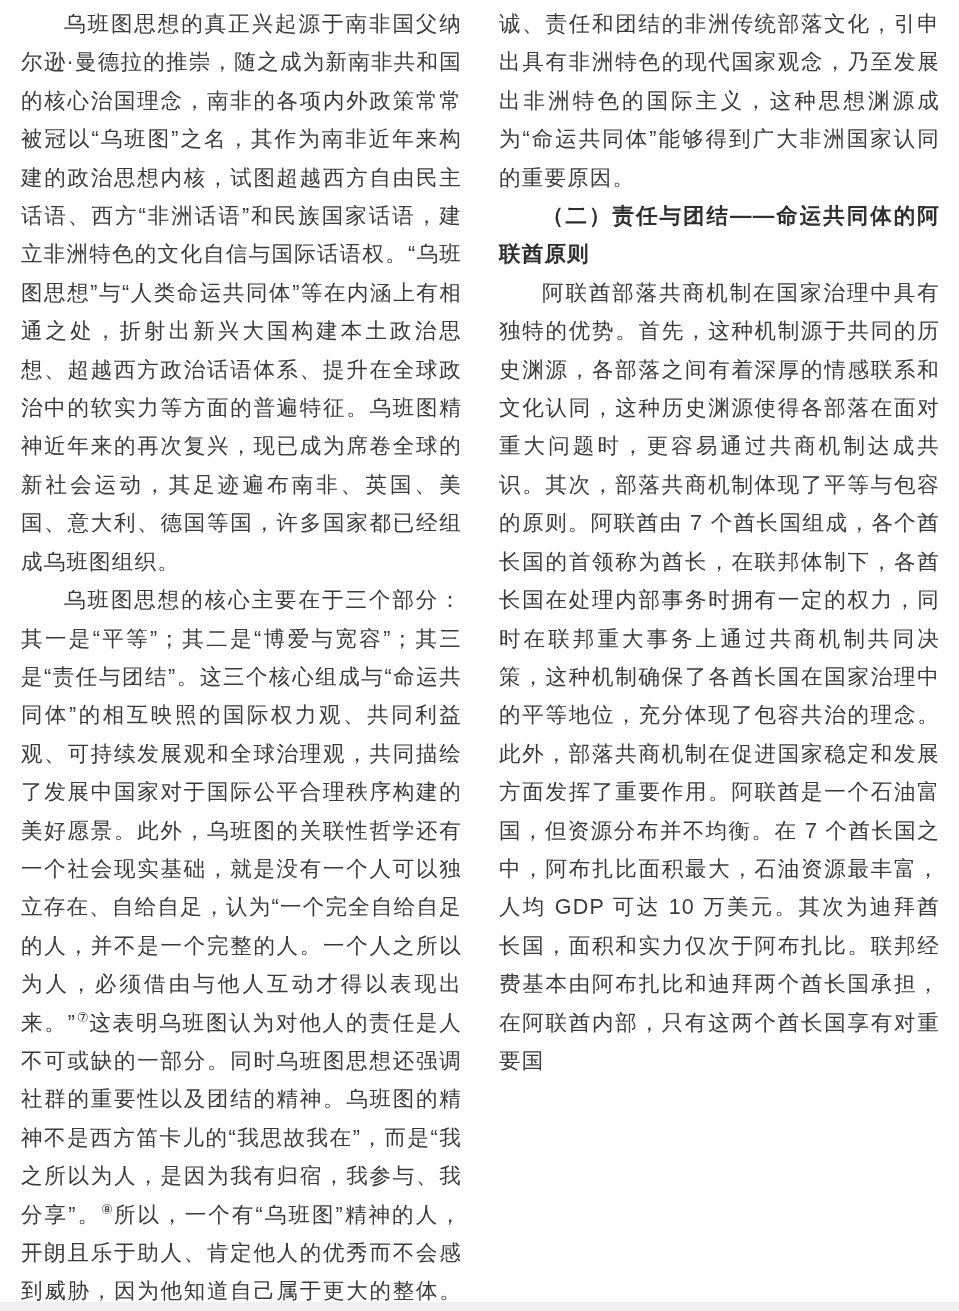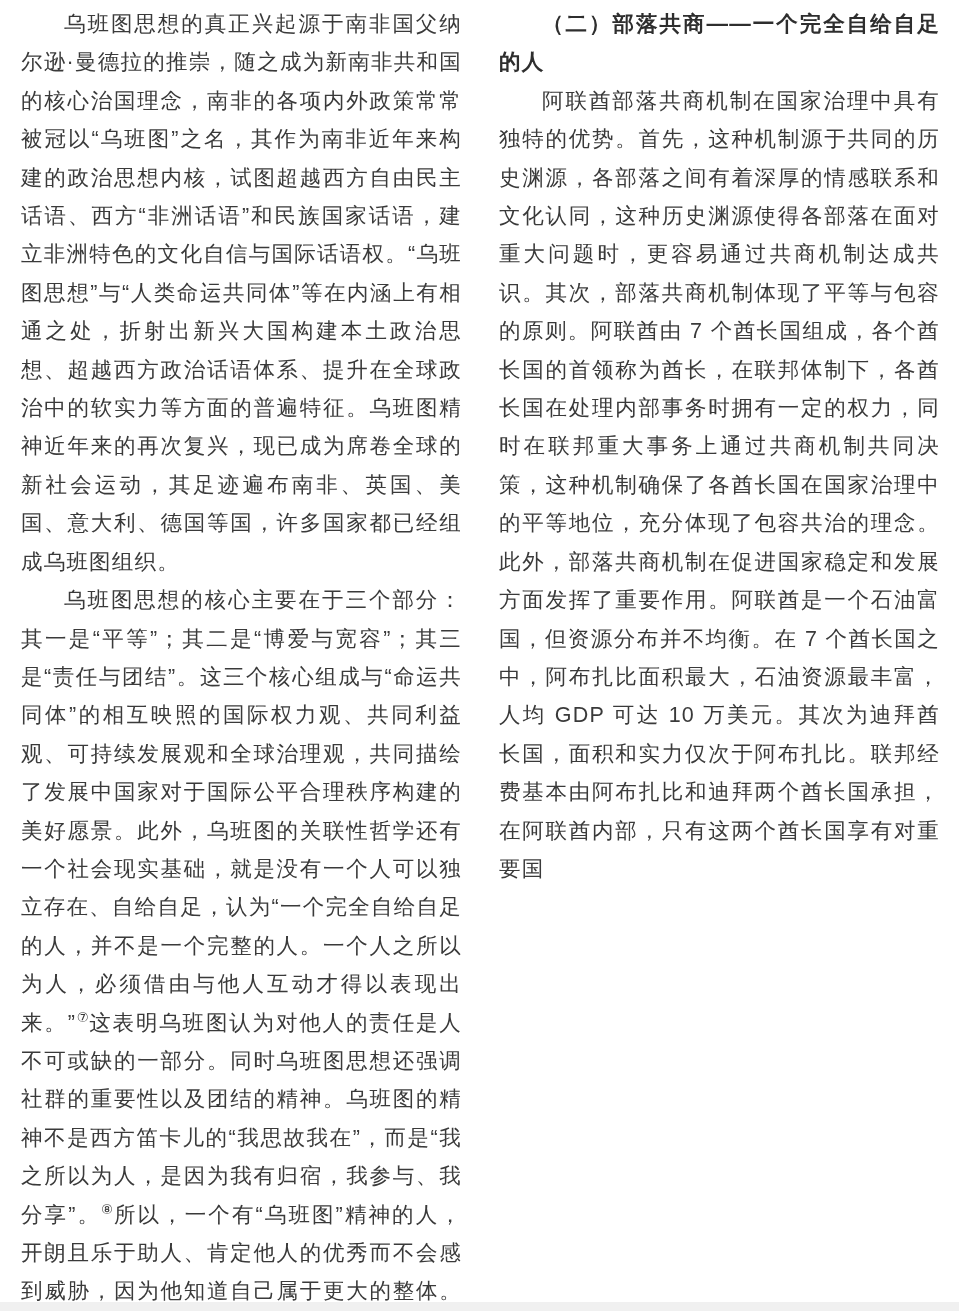--- a/index.html
+++ b/index.html
@@ -58,19 +58,20 @@
 <body>
 
 <div class="page">
 
   <div class="col col-left">
     <p class="para indent">乌班图思想的真正兴起源于南非国父纳尔逊·曼德拉的推崇，随之成为新南非共和国的核心治国理念，南非的各项内外政策常常被冠以“乌班图”之名，其作为南非近年来构建的政治思想内核，试图超越西方自由民主话语、西方“非洲话语”和民族国家话语，建立非洲特色的文化自信与国际话语权。“乌班图思想”与“人类命运共同体”等在内涵上有相通之处，折射出新兴大国构建本土政治思想、超越西方政治话语体系、提升在全球政治中的软实力等方面的普遍特征。乌班图精神近年来的再次复兴，现已成为席卷全球的新社会运动，其足迹遍布南非、英国、美国、意大利、德国等国，许多国家都已经组成乌班图组织。</p>
     <p class="para indent"><span>乌班图思想的核心主要在于三个部分：其一是“平等”；其二是“博爱与宽容”；其三是“责任与团结”。这三个核心组成与“命运共同体”的相互映照的国际权力观、共同利益观、可持续发展观和全球治理观，共同描绘了发展中国家对于国际公平合理秩序构建的美好愿景。此外，乌班图的关联性哲学还有一个社会现实基础，就是没有一个人可以独立存在、自给自足，认为“一个完全自给自足的人，并不是一个完整的人。一个人之所以为人，必须借由与他人互动才得以表现出来。”</span><sup class="fn">⑦</sup><span>这表明乌班图认为对他人的责任是人不可或缺的一部分。同时乌班图思想还强调社群的重要性以及团结的精神。乌班图的精神不是西方笛卡儿的“我思故我在”，而是“我之所以为人，是因为我有归宿，我参与、我分享”。</span><sup class="fn">⑧</sup><span>所以，一个有“乌班图”精神的人，开朗且乐于助人、肯定他人的优秀而不会感到威胁，因为他知道自己属于更大的整体。乌班图思想家尝试以忠</span></p>
   </div>
 
   <div class="col col-right">
-    <h3 class="heading">（二）部落共商——一个完全自给自足的人</h3>
+    <p class="para">诚、责任和团结的非洲传统部落文化，引申出具有非洲特色的现代国家观念，乃至发展出非洲特色的国际主义，这种思想渊源成为“命运共同体”能够得到广大非洲国家认同的重要原因。</p>
+    <h3 class="heading">（二）责任与团结——命运共同体的阿联酋原则</h3>
     <p class="para indent">阿联酋部落共商机制在国家治理中具有独特的优势。首先，这种机制源于共同的历史渊源，各部落之间有着深厚的情感联系和文化认同，这种历史渊源使得各部落在面对重大问题时，更容易通过共商机制达成共识。其次，部落共商机制体现了平等与包容的原则。阿联酋由 7 个酋长国组成，各个酋长国的首领称为酋长，在联邦体制下，各酋长国在处理内部事务时拥有一定的权力，同时在联邦重大事务上通过共商机制共同决策，这种机制确保了各酋长国在国家治理中的平等地位，充分体现了包容共治的理念。此外，部落共商机制在促进国家稳定和发展方面发挥了重要作用。阿联酋是一个石油富国，但资源分布并不均衡。在 7 个酋长国之中，阿布扎比面积最大，石油资源最丰富，人均 GDP 可达 10 万美元。其次为迪拜酋长国，面积和实力仅次于阿布扎比。联邦经费基本由阿布扎比和迪拜两个酋长国承担，在阿联酋内部，只有这两个酋长国享有对重要国</p>
   </div>
 
   <div class="page-bottom-edge"></div>
 
 </div>
 
 </body></html>

